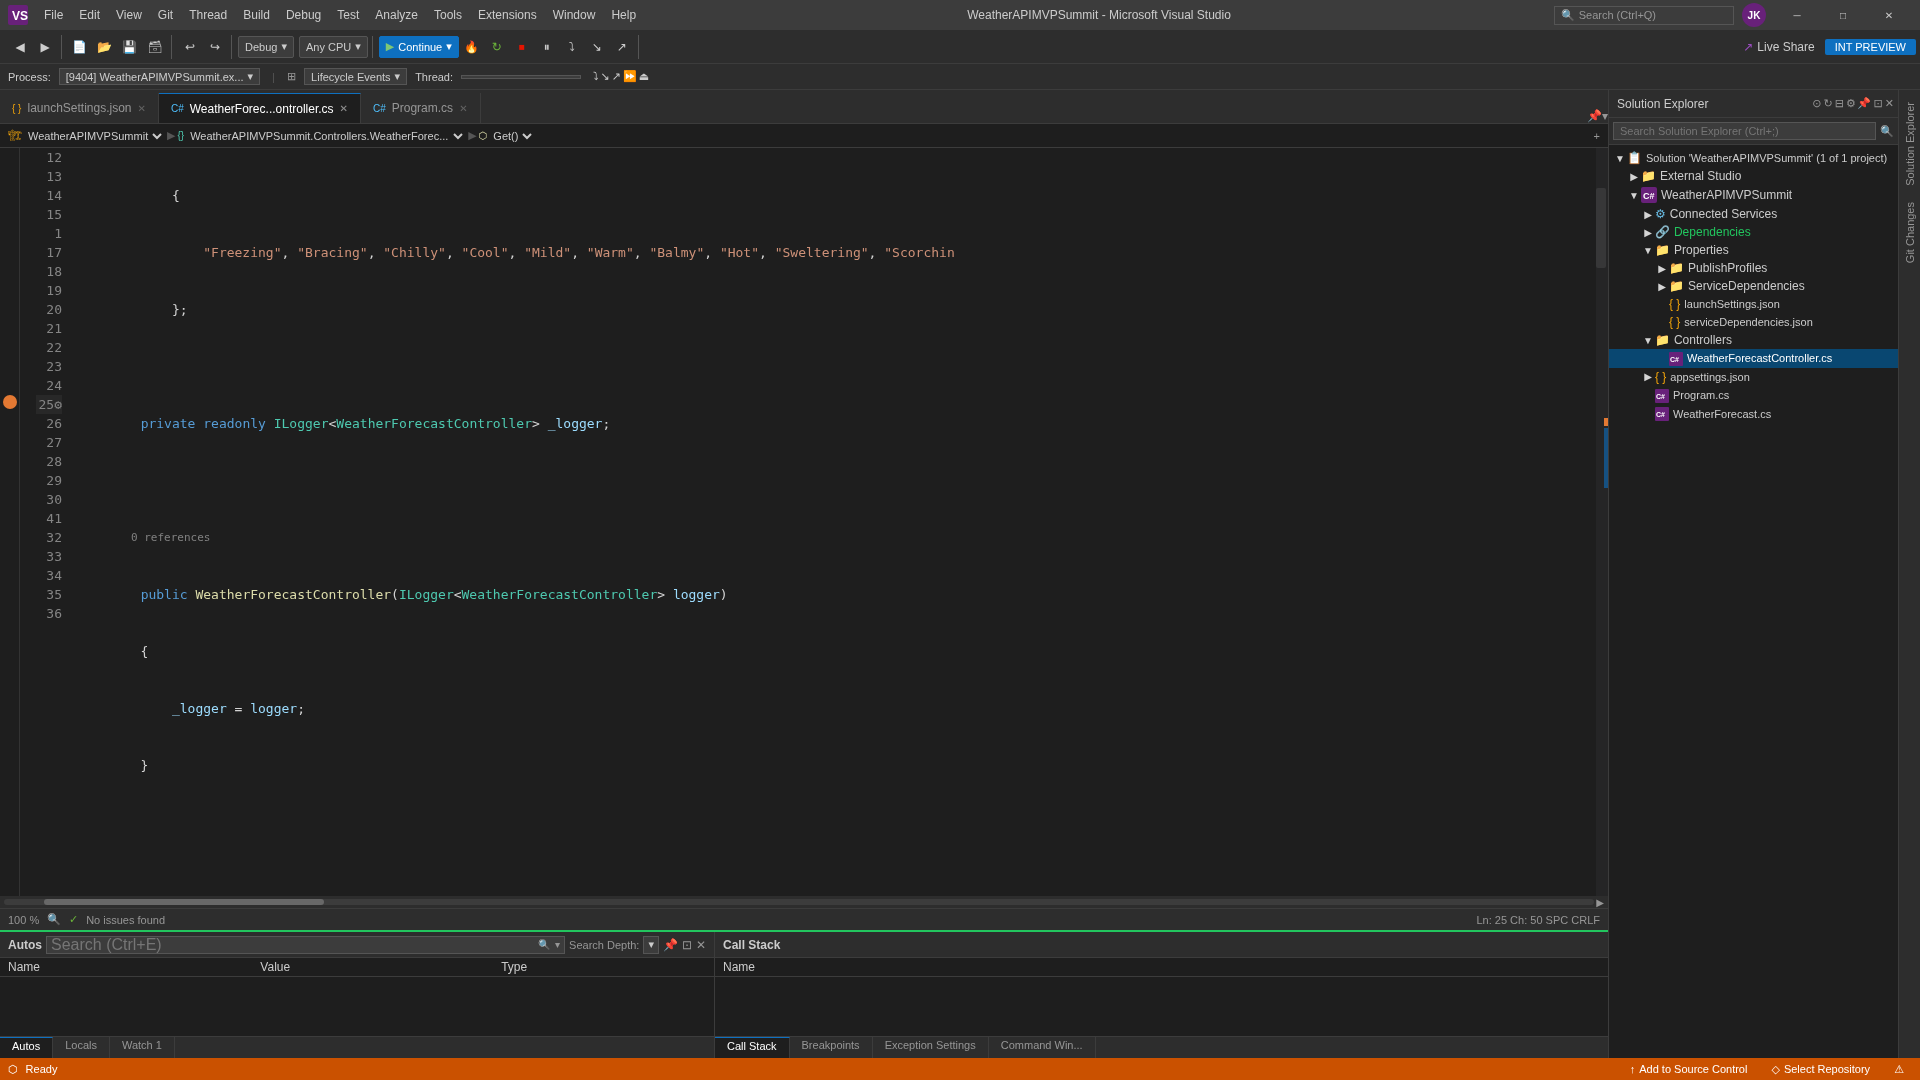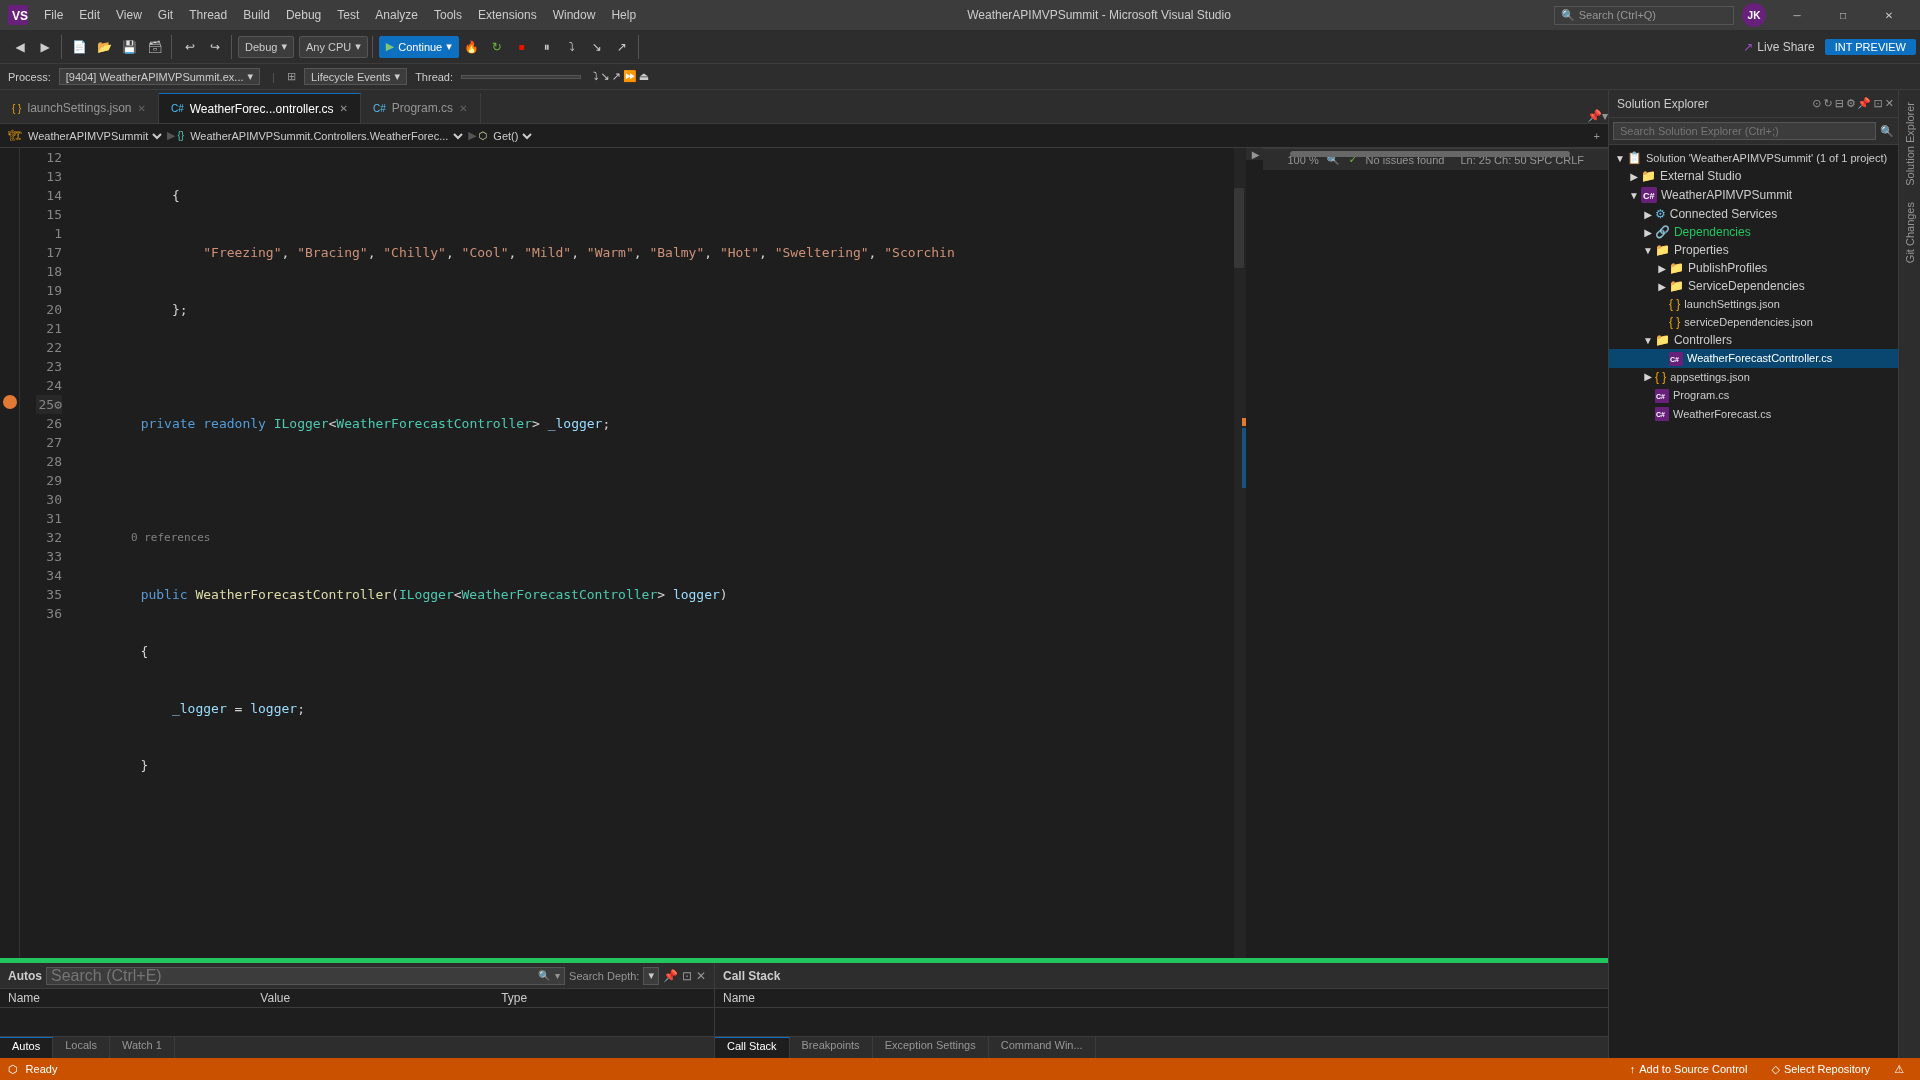--- a/index.html
+++ b/index.html
@@ -222,21 +222,21 @@
       </select>
       <span style="color:#555;">▶</span>
       <span style="color:#dcdcaa;font-size:10px;">⬡</span>
       <select style="background:#1e1e1e;border:none;color:#cccccc;font-size:11px;">
         <option>Get()</option>
       </select>
       <div style="flex:1;"></div>
       <div class="tool-btn" style="color:#969696;">+</div>
     </div>
 
-    <div style="flex:1;display:flex;flex-direction:row;overflow:hidden;">
+    <div style="flex:1;display:flex;flex-direction:column;overflow:hidden;">
       <div id="code-editor" style="flex:1;">
 
         <div style="width:20px;background:#1e1e1e;flex-shrink:0;position:relative;border-right:1px solid #333;">
 
           <div style="position:absolute;top:calc(13 * 19px);width:14px;height:14px;background:#e37933;border-radius:50%;left:3px;top:247px;"></div>
         </div>
 
         <div id="line-numbers">
           <div>12</div>
           <div>13</div>
@@ -250,21 +250,21 @@
           <div>21</div>
           <div>22</div>
           <div>23</div>
           <div>24</div>
           <div style="background:#282828;">25⚙</div>
           <div>26</div>
           <div>27</div>
           <div>28</div>
           <div>29</div>
           <div>30</div>
-          <div>31</div>
+          <div>41</div>
           <div>32</div>
           <div>33</div>
           <div>34</div>
           <div>35</div>
           <div>36</div>
         </div>
 
         <div id="code-content" style="flex:1;overflow:hidden;padding:0 8px;font-family:Consolas,monospace;font-size:13px;line-height:19px;">
           <div>            {</div>
           <div>                <span class="str">"Freezing"</span>, <span class="str">"Bracing"</span>, <span class="str">"Chilly"</span>, <span class="str">"Cool"</span>, <span class="str">"Mild"</span>, <span class="str">"Warm"</span>, <span class="str">"Balmy"</span>, <span class="str">"Hot"</span>, <span class="str">"Sweltering"</span>, <span class="str">"Scorchin</span></div>
@@ -302,31 +302,31 @@
         </div>
       </div>
 
       <div style="height:12px;background:#2d2d2d;display:flex;align-items:center;padding:0 4px;">
         <div style="flex:1;height:6px;background:#3c3c3c;border-radius:3px;position:relative;">
           <div style="width:280px;height:6px;background:#686868;border-radius:3px;position:absolute;left:40px;"></div>
         </div>
         <div style="color:#969696;margin-left:2px;font-size:10px;">▶</div>
       </div>
 
-      <div style="height:22px;background:#2d2d2d;display:flex;align-items:center;padding:0 24px;border-top:1px solid #3c3c3c;font-size:11px;color:#969696;gap:8px;">
+      <div style="height:22px;background:#2d2d2d;display:flex;align-items:center;padding:0 8px;border-top:1px solid #3c3c3c;font-size:11px;color:#969696;gap:8px;">
         <span>100 %</span>
         <span>🔍</span>
         <span style="color:#6bb43a;">✓</span>
         <span>No issues found</span>
         <div style="flex:1;"></div>
         <span>Ln: 25  Ch: 50  SPC  CRLF</span>
       </div>
     </div>
 
-    <div id="bottom-panel" style="height:100px;display:flex;border-top:5px solid #22c55e;">
+    <div id="bottom-panel" style="height:128px;display:flex;border-top:2px solid #22c55e;">
 
       <div style="width:715px;border-right:1px solid #3c3c3c;display:flex;flex-direction:column;">
         <div style="height:26px;background:#2d2d2d;display:flex;align-items:center;padding:0 8px;gap:4px;border-bottom:1px solid #3c3c3c;">
           <span style="font-size:12px;color:#cccccc;font-weight:bold;">Autos</span>
           <div style="flex:1;background:#3c3c3c;border:1px solid #555;display:flex;align-items:center;height:18px;padding:0 4px;gap:4px;">
             <input style="background: transparent; border: none; color: rgb(204, 204, 204); font-size: 16px; flex: 1 1 0%; outline: none;" placeholder="Search (Ctrl+E)">
             <span style="color:#969696;font-size:10px;">🔍</span>
             <span style="color:#969696;font-size:10px;">▾</span>
           </div>
           <span style="font-size:11px;color:#969696;">Search Depth:</span>

